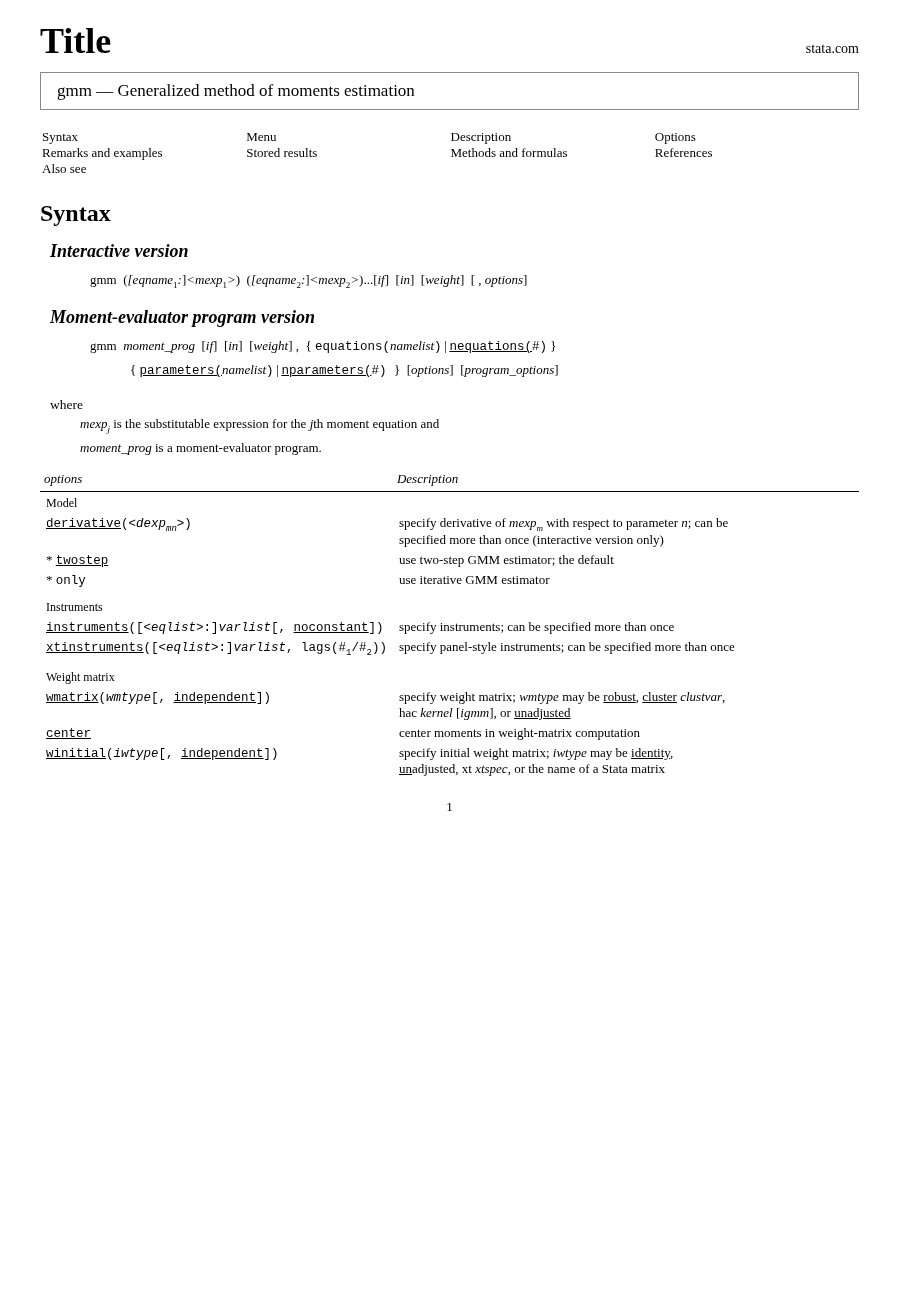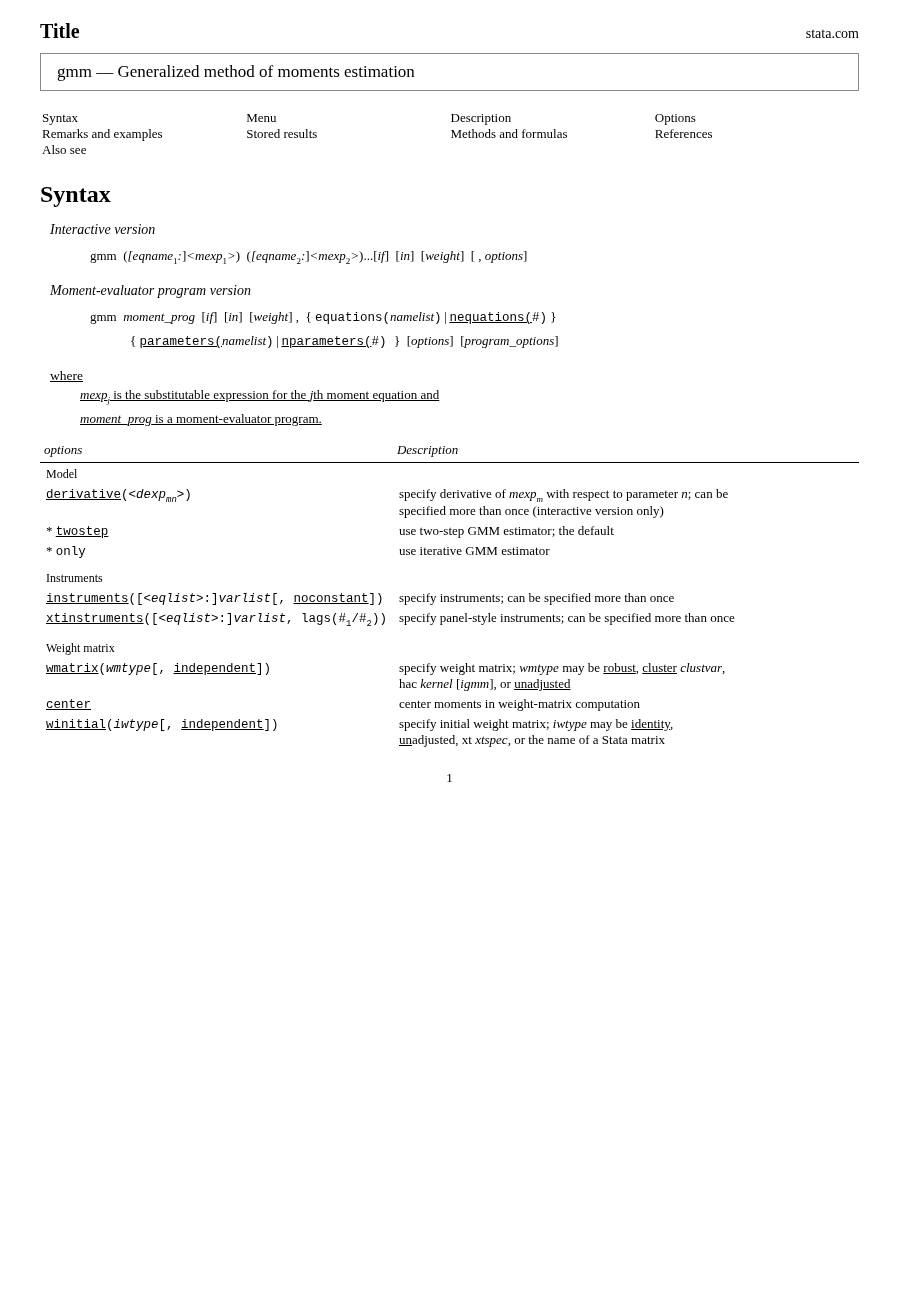--- a/index.html
+++ b/index.html
@@ -11,21 +11,21 @@
       padding: 20px 40px;
       max-width: 899px;
     }
     .header-row {
       display: flex;
       justify-content: space-between;
       align-items: baseline;
       margin-bottom: 10px;
     }
     .page-title {
-      font-size: 20px;
+      font-size: 36px;
       font-weight: bold;
     }
     .stata-com {
       font-size: 14px;
     }
     .title-box {
       border: 1px solid #888;
       padding: 8px 16px;
       margin-bottom: 16px;
       font-size: 17px;
@@ -50,32 +50,33 @@
     .syntax-block {
       margin-left: 30px;
       margin-bottom: 14px;
       font-size: 13.5px;
       line-height: 1.7;
     }
     .subsection-label {
       font-style: italic;
       margin-bottom: 6px;
       margin-left: 10px;
-      font-size: 14px;
+      font-size: 18px;
+      font-weight: bold;
     }
     .syntax-line {
       font-family: "Times New Roman", Times, serif;
       margin-left: 20px;
       font-size: 13px;
       line-height: 1.8;
     }
     .tt { font-family: "Courier New", monospace; font-size: 12.5px; }
     .it { font-style: italic; }
     .underline { text-decoration: underline; }
-    .where-section { margin: 10px 0 10px 10px; font-size: 13.5px; text-decoration: underline; }
+    .where-section { margin: 10px 0 10px 10px; font-size: 13.5px; }
     .where-item { margin-left: 30px; font-size: 13px; line-height: 1.7; }
     .options-table {
       width: 100%;
       border-collapse: collapse;
       margin-top: 10px;
       font-size: 13px;
     }
     .options-table .header-row-tbl td {
       border-bottom: 1px solid #000;
       padding: 2px 4px 4px 4px;

